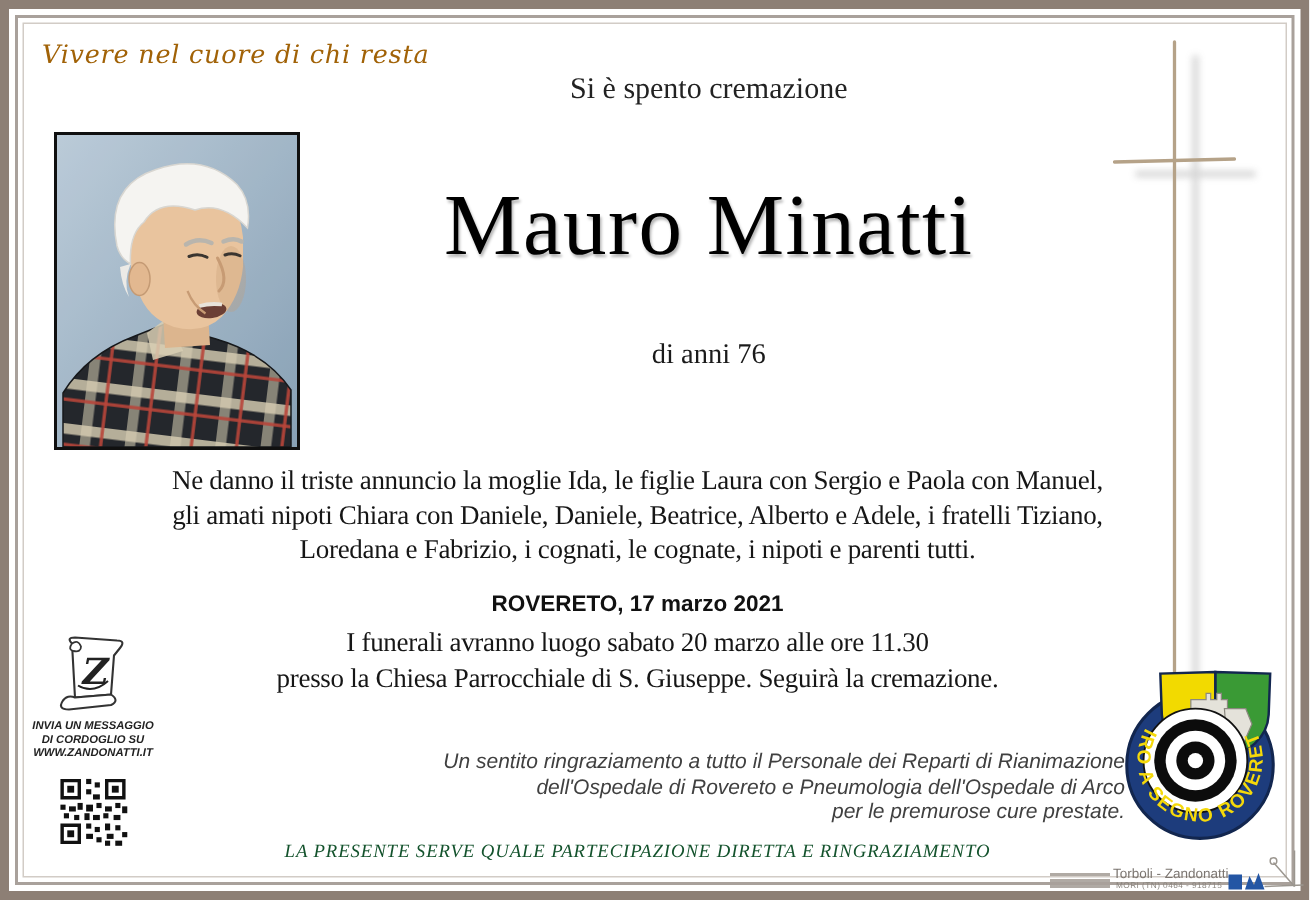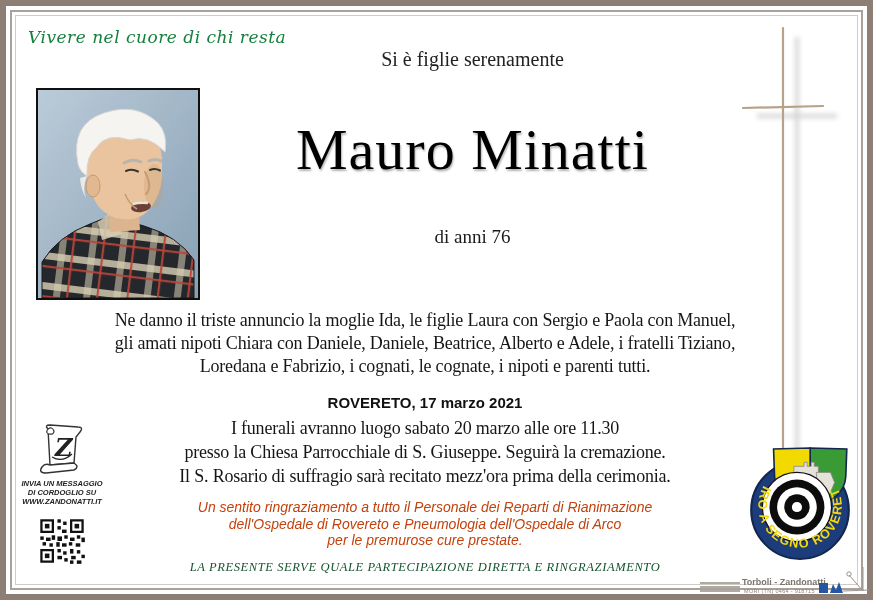--- a/index.html
+++ b/index.html
@@ -4,32 +4,32 @@
 <style>
   html,body{margin:0;padding:0;background:#ffffff;}
   .page{position:relative;width:873px;height:600px;background:#fff;box-sizing:border-box;
         font-family:"Liberation Serif",serif;color:#1a1a1a;overflow:hidden;}
   
   .frame-outer{position:absolute;inset:0;border:6px solid #8d7f75;box-sizing:border-box;}
   .frame-mid{position:absolute;inset:10px;border:2px solid #a9a19b;box-sizing:border-box;}
   .frame-inner{position:absolute;inset:15px;border:1px solid #d2ccc6;box-sizing:border-box;}
   .abs{position:absolute;}
   .center{text-align:center;}
-  .script{font-family:"DejaVu Serif",serif;font-style:italic;font-size:17px;color:#15803d;letter-spacing:.5px;line-height:30px;}
+  .script{font-family:"DejaVu Serif",serif;font-style:italic;font-size:17px;color:#a16207;letter-spacing:.5px;line-height:30px;}
   .intro{font-size:20px;color:#222;}
   .name{font-size:58px;font-weight:400;color:#000;text-shadow:1px 2px 2px rgba(0,0,0,.30);letter-spacing:1px;}
   .age{font-size:19px;}
   .bodytext{font-size:18px;line-height:23px;letter-spacing:-0.2px;color:#161616;}
   .dateline{font-family:"Liberation Sans",sans-serif;font-weight:bold;font-size:15px;color:#111;text-align:center;}
   .funeral{font-size:18px;line-height:24px;letter-spacing:-0.2px;color:#161616;}
-  .thanks{font-family:"Liberation Sans",sans-serif;font-style:italic;font-size:14px;line-height:16.5px;color:#c2410c;}
+  .thanks{font-family:"Liberation Sans",sans-serif;font-style:italic;font-size:14px;line-height:16.5px;color:#404040;text-align:right;}
   .participation{font-size:12.5px;letter-spacing:.6px;color:#14532d;font-style:italic;}
   .sidebar-msg{font-family:"Liberation Sans",sans-serif;font-weight:bold;font-style:italic;
                font-size:7.5px;line-height:9px;color:#222;}
-  .brand{font-family:"Liberation Sans",sans-serif;font-size:9px;color:#7b7570;font-weight:bold;}
+  .brand{font-family:"Liberation Sans",sans-serif;font-size:9px;color:#7b7570;}
   .brand-sub{font-family:"Liberation Sans",sans-serif;font-size:5.5px;color:#8a847e;letter-spacing:.3px;}
   .photo-frame{border:2px solid #101010;background:#bcd0df;}
   svg{display:block;}
 </style>
 </head>
 <body>
 
 <div class="page">
   <div class="frame-outer"></div>
   <div class="frame-mid"></div>
@@ -89,38 +89,37 @@
       <path d="M111,71 Q118,68 123,71" stroke="#b9b5ad" stroke-width="3" fill="none" stroke-linecap="round"></path>
       <path d="M88,81 Q94,78.5 100,81.5" stroke="#3a3530" stroke-width="2" fill="none" stroke-linecap="round"></path>
       <path d="M112,80 Q117,78 122,80.5" stroke="#3a3530" stroke-width="2" fill="none" stroke-linecap="round"></path>
       <path d="M107,82 Q115,97 108,104" stroke="#c79b74" stroke-width="2" fill="none" stroke-linecap="round"></path>
       <ellipse cx="103" cy="117" rx="10" ry="5" fill="#6b3f35" transform="rotate(-8 103 117)"></ellipse>
       <path d="M95,114 Q102,112 110,113" stroke="#e8e3da" stroke-width="2.5" fill="none"></path>
       <path d="M87,104 Q91,114 99,119" stroke="#c79b74" stroke-width="1.5" fill="none"></path>
     </svg>
   </div>
 
-  <div class="abs center intro" style="left:200px;top:48px;width:545px;">Si è figlie serenamente</div>
+  <div class="abs center intro" style="left:200px;top:48px;width:545px;">Si è spento cremazione</div>
 
   <div class="abs center name" style="left:200px;top:116px;width:545px;">Mauro Minatti</div>
 
   <div class="abs center age" style="left:200px;top:226px;width:545px;">di anni 76</div>
 
   <div class="abs center bodytext" style="left:40px;top:309px;width:770px;">
     <div>Ne danno il triste annuncio la moglie Ida, le figlie Laura con Sergio e Paola con Manuel,</div>
     <div>gli amati nipoti Chiara con Daniele, Daniele, Beatrice, Alberto e Adele, i fratelli Tiziano,</div>
     <div>Loredana e Fabrizio, i cognati, le cognate, i nipoti e parenti tutti.</div>
   </div>
 
   <div class="abs center dateline" style="left:40px;top:394px;width:770px;">ROVERETO, 17 marzo 2021</div>
 
   <div class="abs center funeral" style="left:40px;top:416px;width:770px;">
     <div>I funerali avranno luogo sabato 20 marzo alle ore 11.30</div>
     <div>presso la Chiesa Parrocchiale di S. Giuseppe. Seguirà la cremazione.</div>
-    <div>Il S. Rosario di suffragio sarà recitato mezz'ora prima della cerimonia.</div>
   </div>
 
   <div class="abs center thanks" style="left:100px;top:499px;width:650px;">
     <div>Un sentito ringraziamento a tutto il Personale dei Reparti di Rianimazione</div>
     <div>dell'Ospedale di Rovereto e Pneumologia dell'Ospedale di Arco</div>
     <div>per le premurose cure prestate.</div>
   </div>
 
   <div class="abs center participation" style="left:40px;top:560px;width:770px;">LA PRESENTE SERVE QUALE PARTECIPAZIONE DIRETTA E RINGRAZIAMENTO</div>
 

